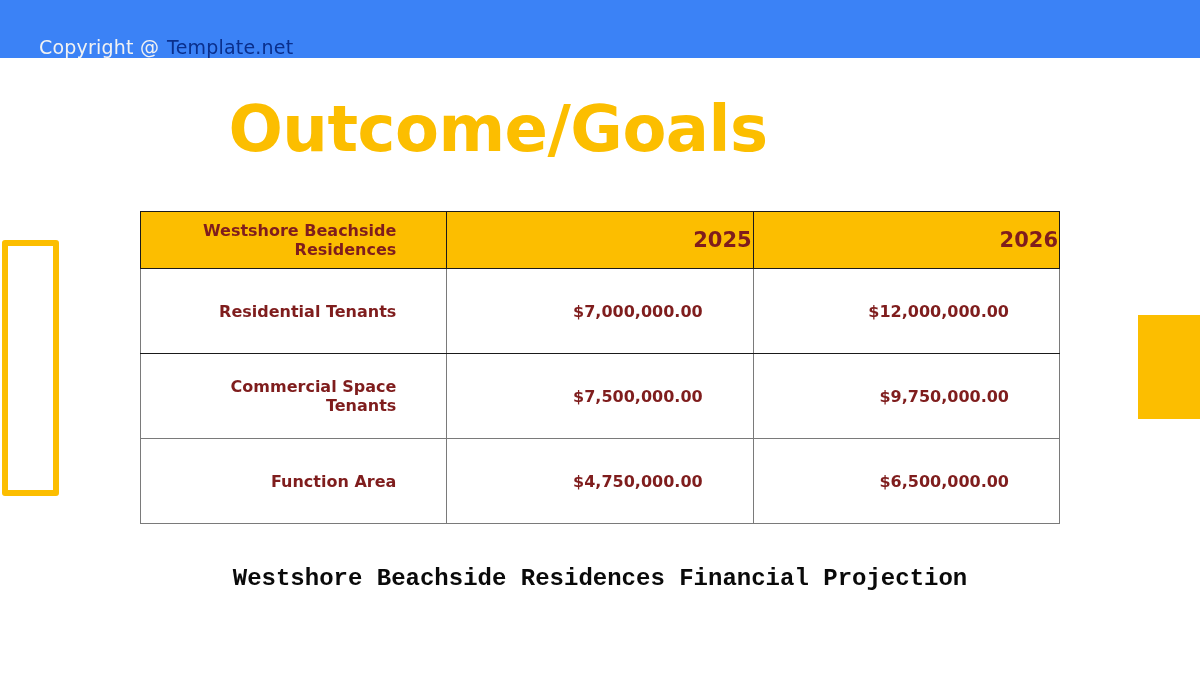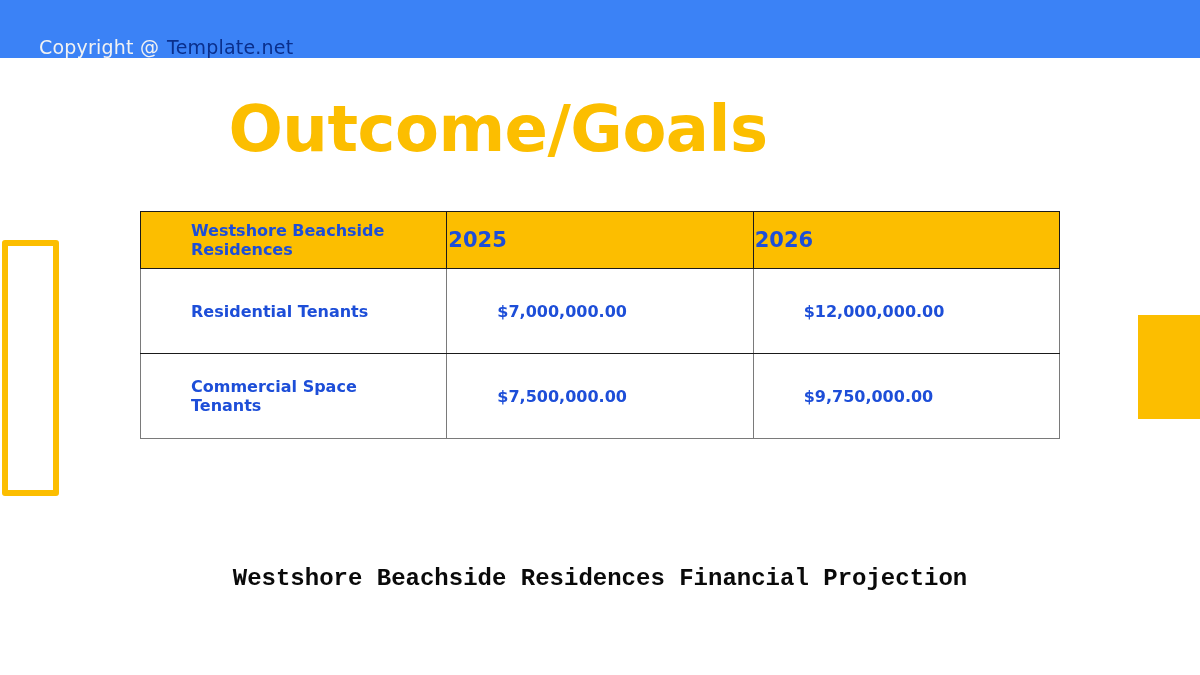--- a/index.html
+++ b/index.html
@@ -31,22 +31,22 @@
     }
     .deco-right {
       position: absolute; left: 1138px; top: 315px; width: 62px; height: 104px;
       background: #fcbe00;
     }
     table.goals {
       position: absolute; left: 140px; top: 211px; width: 920px;
       border-collapse: collapse; table-layout: fixed;
     }
     table.goals th, table.goals td {
-      border: 1px solid #7a7a7a; text-align: left; vertical-align: middle;
-      color: #1d4ed8; font-family: "DejaVu Sans", sans-serif; font-weight: bold;
+      border: 1px solid #7a7a7a; text-align: right; vertical-align: middle;
+      color: #7f1d1d; font-family: "DejaVu Sans", sans-serif; font-weight: bold;
     }
     table.goals thead tr { height: 57px; }
     table.goals thead th {
       background: #fcbe00; border-color: #1a1a1a;
     }
     table.goals thead th.corner { font-size: 16px; line-height: 19px; padding: 0 50px; }
     table.goals thead th.year { font-size: 21px; }
     table.goals tbody tr { height: 85px; }
     table.goals tbody td { font-size: 16px; line-height: 19px; padding: 18px 50px; }
     table.goals tbody tr:first-child td { border-bottom-color: #1a1a1a; }
@@ -82,16 +82,21 @@
     <tr>
       <td>Residential Tenants</td>
       <td>$7,000,000.00</td>
       <td>$12,000,000.00</td>
     </tr>
     <tr>
       <td>Commercial Space Tenants</td>
       <td>$7,500,000.00</td>
       <td>$9,750,000.00</td>
     </tr>
+    <tr>
+      <td>Function Area</td>
+      <td>$4,750,000.00</td>
+      <td>$6,500,000.00</td>
+    </tr>
   </tbody>
 </table>
 
 <div class="caption">Westshore Beachside Residences Financial Projection</div>
 
 </body></html>

